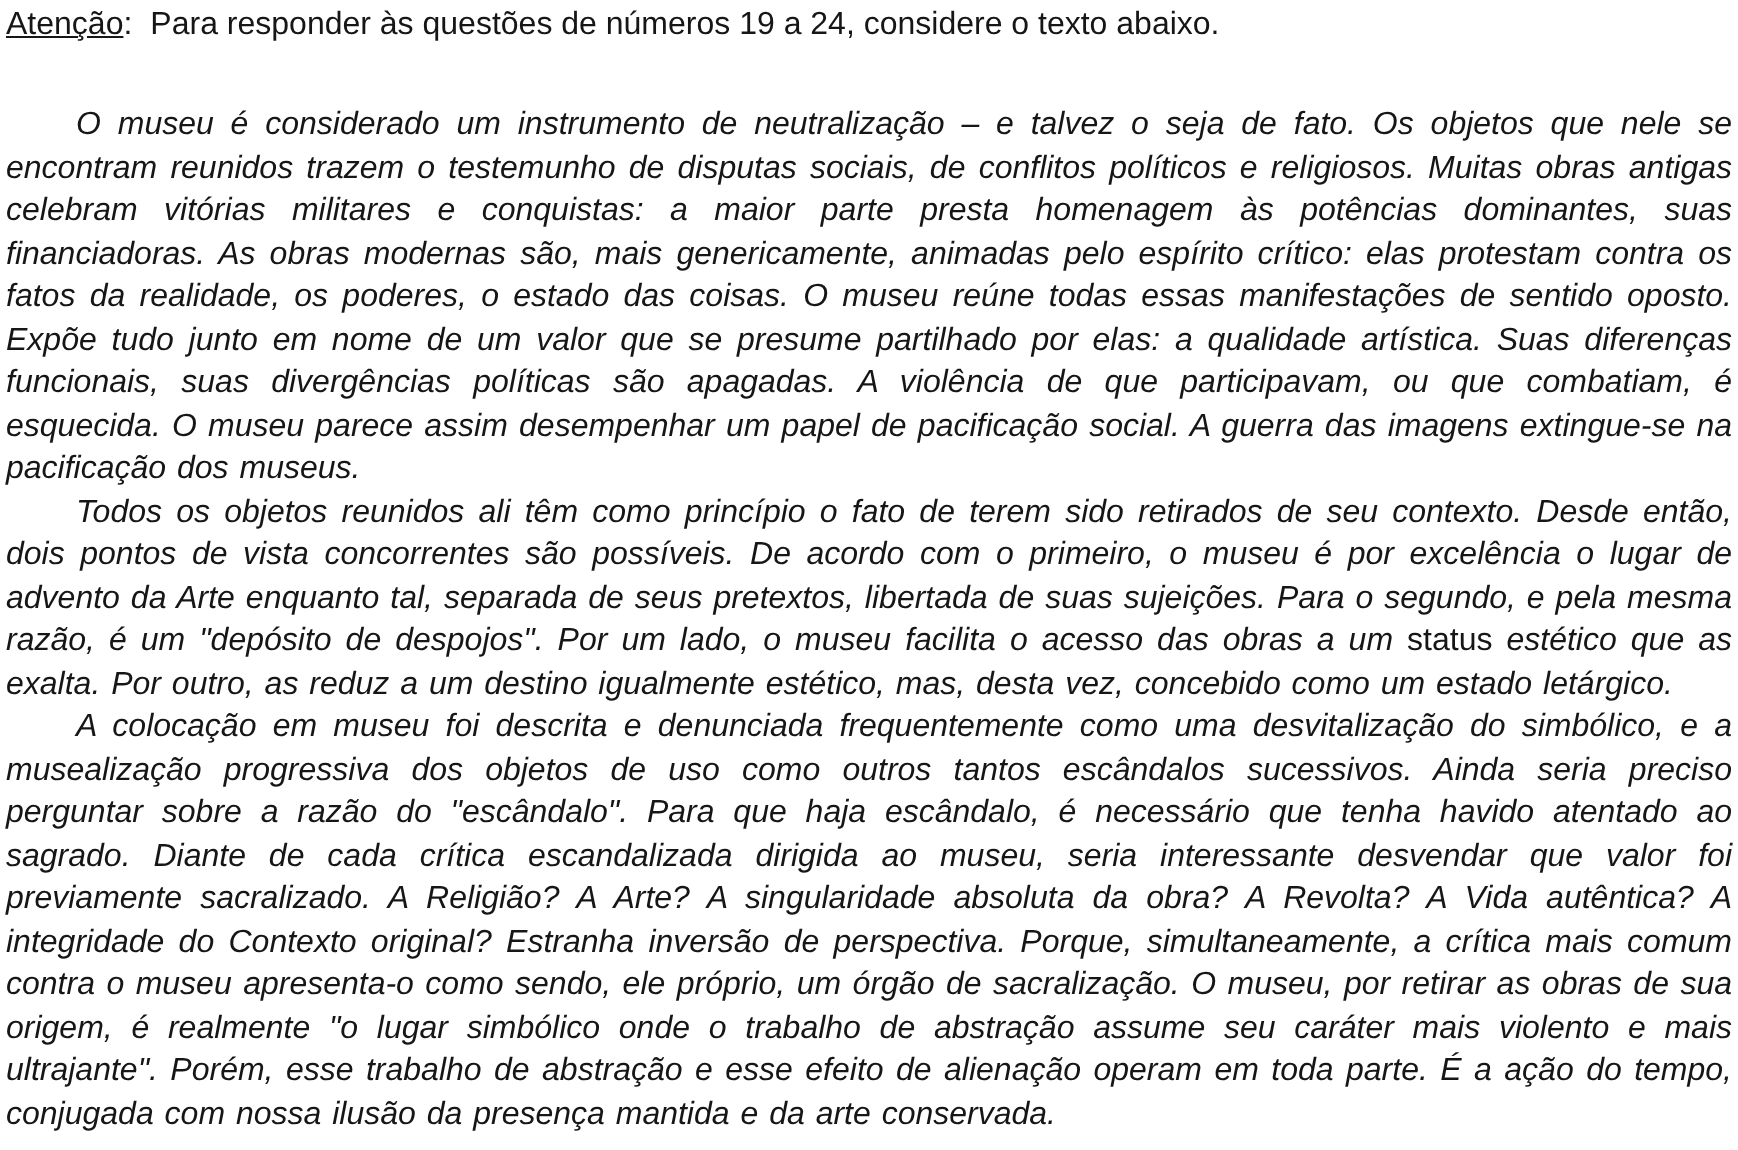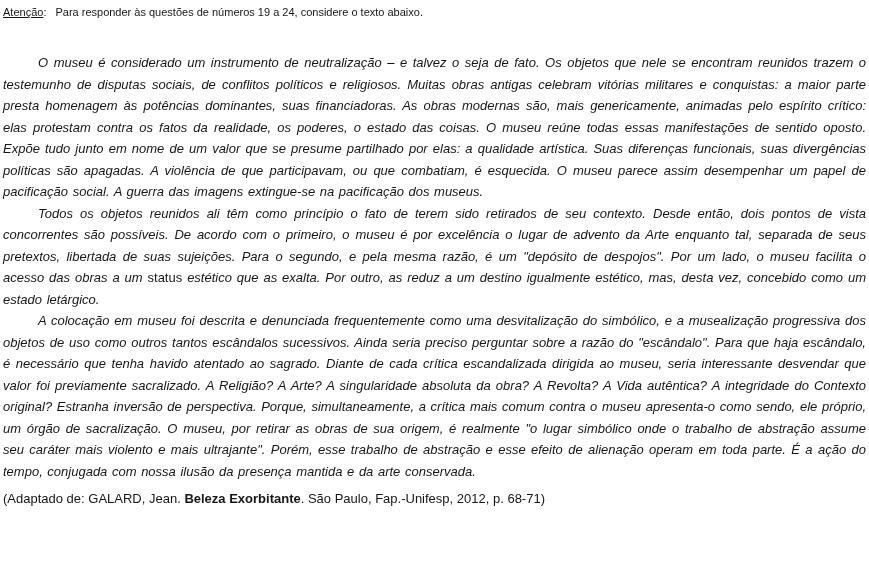--- a/index.html
+++ b/index.html
@@ -11,37 +11,37 @@
     width: 869px;
     height: 575px;
     overflow: hidden;
     font-family: "Liberation Sans", sans-serif;
     color: #161616;
   }
   .doc {
     padding: 4px 3px 0 3px;
   }
   .header {
-    font-size: 11px;
+    font-size: 16px;
     line-height: 17px;
     margin-bottom: 31px;
     font-style: normal;
   }
   .header .label {
     text-decoration: underline;
   }
   .header .htext {
     margin-left: 9px;
   }
   .bodytext p {
     margin: 0;
     font-style: italic;
     text-align: justify;
     text-indent: 35px;
-    font-size: 13px;
+    font-size: 16px;
     line-height: 21.5px;
     word-spacing: 1px;
   }
   .bodytext .roman {
     font-style: normal;
     margin-top: 40px;
   }
   .citation {
     margin-top: 9px;
     text-align: left;

